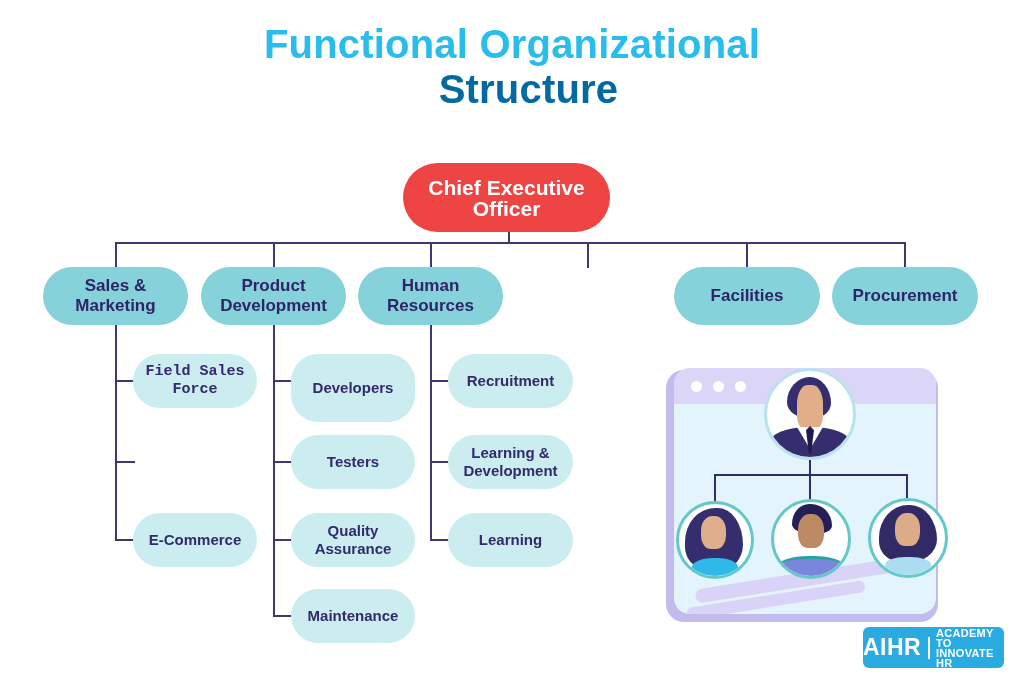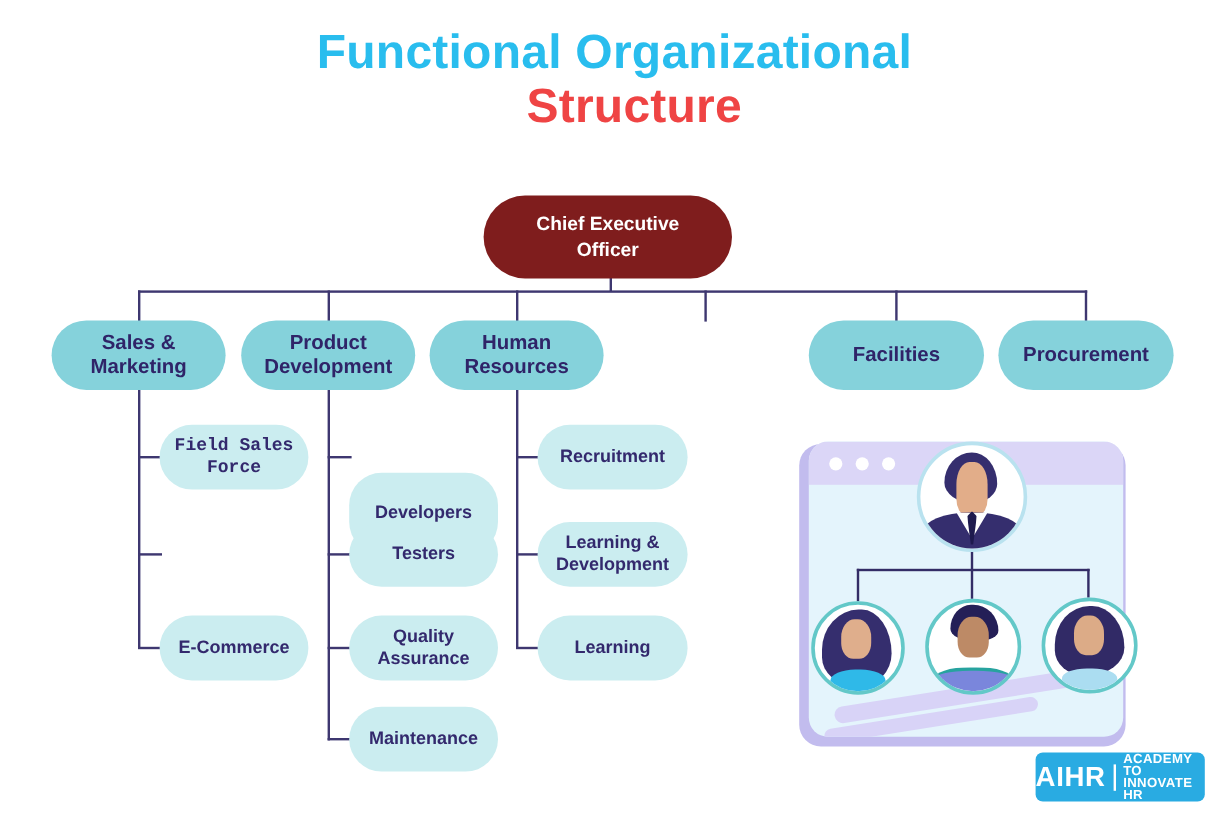--- a/index.html
+++ b/index.html
@@ -3,24 +3,24 @@
 <meta charset="utf-8">
 <style>
   html,body{margin:0;padding:0;background:#fff;}
   #stage{
     position:relative;width:1024px;height:680px;background:#ffffff;overflow:hidden;
     font-family:"Liberation Sans", sans-serif;
   }
   
   .title{position:absolute;left:0;top:22px;width:1024px;text-align:center;font-weight:bold;line-height:45px;font-size:40px;letter-spacing:0.2px;}
   .title .l1{display:block;color:#29bdee;}
-  .title .l2{display:block;color:#ef4444;padding-left:33px;}
+  .title .l2{display:block;color:#0369a1;padding-left:33px;}
   
   .node{position:absolute;display:flex;align-items:center;justify-content:center;text-align:center;font-weight:bold;box-sizing:border-box;}
-  .ceo{background:#7f1d1d;color:#ffffff;border-radius:36px;font-size:16px;line-height:21px;padding:0 22px;}
+  .ceo{background:#ef4444;color:#ffffff;border-radius:36px;font-size:21px;line-height:21px;padding:0 22px;}
   .dept{background:#85d2db;color:#2f2468;border-radius:29px;font-size:17px;line-height:20px;padding:0 10px;}
   .sub{background:#cbedf0;color:#33296d;border-radius:27px;font-size:15px;line-height:18px;padding:0 8px;}
   
   .ln{position:absolute;background:#3e3770;}
   
   .illo{position:absolute;left:666px;top:366px;width:272px;height:256px;}
   .win-shadow{position:absolute;left:0;top:4px;width:272px;height:252px;background:#c2bcee;border-radius:18px;}
   .win{position:absolute;left:8px;top:2px;width:262px;height:246px;background:#e4f4fc;border-radius:16px;overflow:hidden;}
   .win-header{position:absolute;left:0;top:0;width:100%;height:36px;background:#dbd6f7;}
   .dot{position:absolute;top:13px;width:11px;height:11px;border-radius:50%;background:#ffffff;}
@@ -75,21 +75,21 @@
 
   <div class="node dept" style="left:43px;top:267px;width:145px;height:58px;">Sales &amp; Marketing</div>
   <div class="node dept" style="left:201px;top:267px;width:145px;height:58px;">Product Development</div>
   <div class="node dept" style="left:358px;top:267px;width:145px;height:58px;">Human Resources</div>
   <div class="node dept" style="left:832px;top:267px;width:146px;height:58px;">Procurement</div>
   <div class="node dept" style="left:674px;top:267px;width:146px;height:58px;">Facilities</div>
 
   <div class="node sub" style="left:133px;top:354px;width:124px;height:54px;font-family:Liberation Mono, monospace;">Field Sales Force</div>
   <div class="node sub" style="left:133px;top:513px;width:124px;height:54px;">E-Commerce</div>
 
-  <div class="node sub" style="left:291px;top:354px;width:124px;height:68px;margin-top:40px;">Developers</div>
+  <div class="node sub" style="left:291px;top:354px;width:124px;height:68px;">Developers</div>
   <div class="node sub" style="left:291px;top:435px;width:124px;height:54px;">Testers</div>
   <div class="node sub" style="left:291px;top:589px;width:124px;height:54px;">Maintenance</div>
   <div class="node sub" style="left:291px;top:513px;width:124px;height:54px;">Quality Assurance</div>
 
   <div class="node sub" style="left:448px;top:354px;width:125px;height:54px;">Recruitment</div>
   <div class="node sub" style="left:448px;top:435px;width:125px;height:54px;">Learning &amp; Development</div>
   <div class="node sub" style="left:448px;top:513px;width:125px;height:54px;">Learning</div>
 
   <div class="illo">
     <div class="win-shadow"></div>

